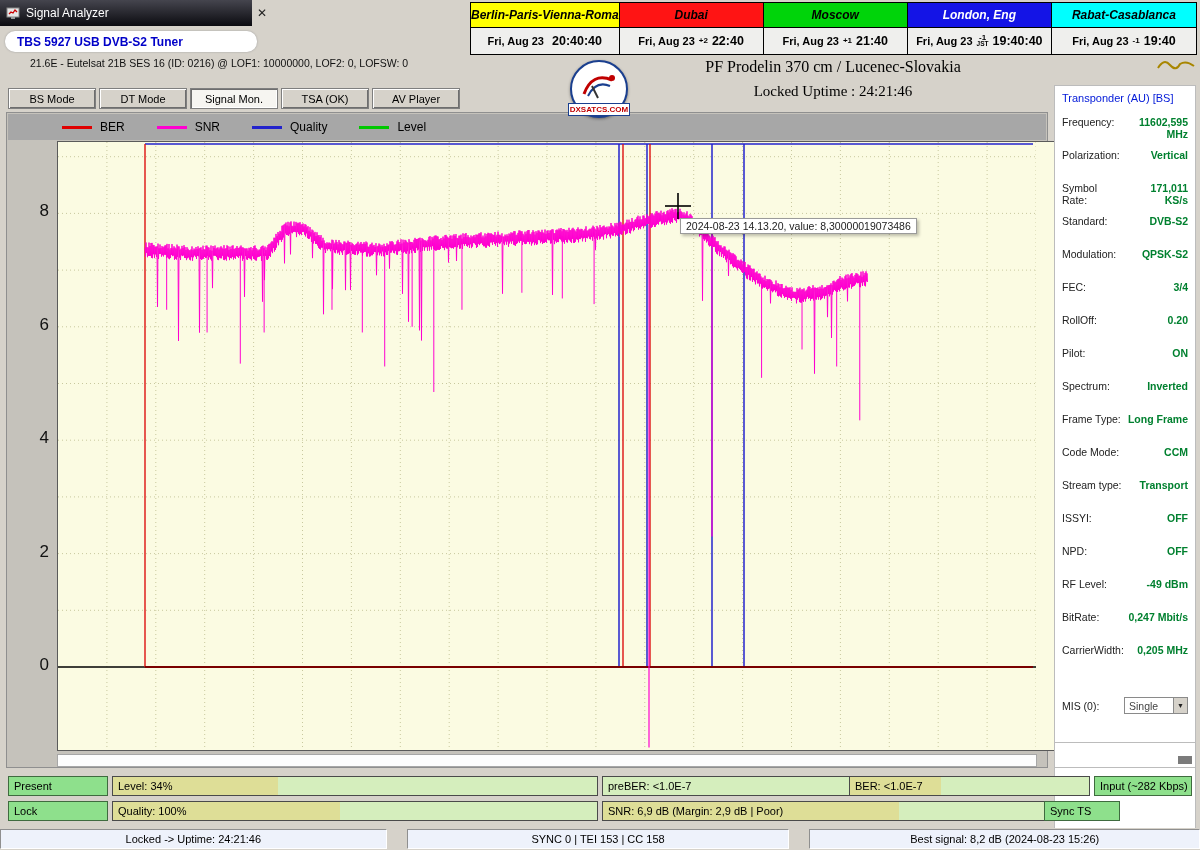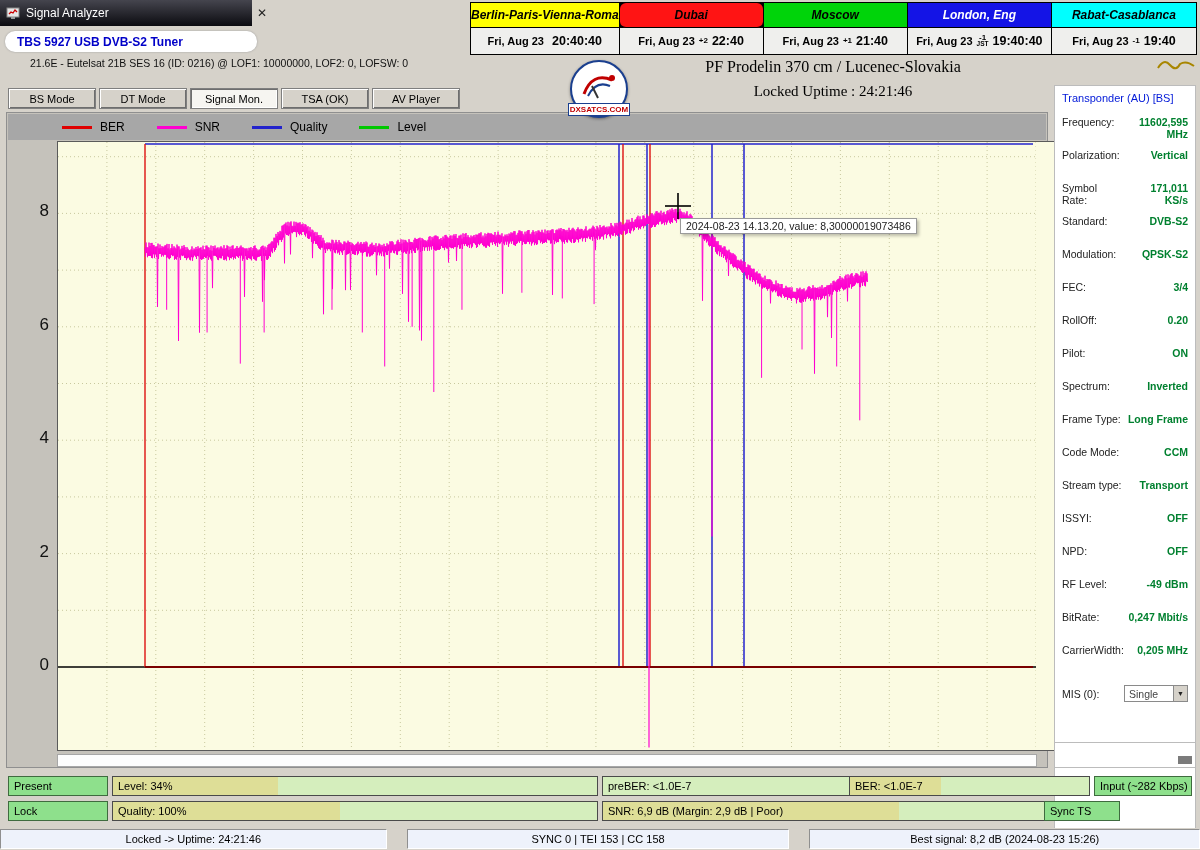--- a/index.html
+++ b/index.html
@@ -43,21 +43,21 @@
   .plot{position:absolute;left:50px;top:28px;width:1024px;height:610px;background:#fbfbe2;border:1px solid #5a5a5a}
   .yticks span{position:absolute;left:0;width:42px;text-align:right;font-size:17px;color:#111}
   .chart-scroll{position:absolute;left:50px;top:641px;width:980px;height:13px;background:#fdfdfd;border:1px solid #a7a7a7}
   .tooltip{position:absolute;background:#fff;border:1px solid #9a9a9a;box-shadow:2px 2px 3px rgba(0,0,0,.25);font-size:10.5px;padding:1px 5px;white-space:nowrap;color:#222;z-index:4}
   
   .tp{position:absolute;left:1054px;top:85px;width:142px;height:756px;background:#fff;border:1px solid #bcbcbc;padding:6px 7px;font-size:10.5px}
   .tp-title{color:#0018d8;font-size:11px;margin-bottom:12px}
   .tp-row{height:33px;display:flex;justify-content:space-between;align-items:flex-start}
   .tp-label{color:#222}
   .tp-value{color:#00802f;font-weight:bold;text-align:right}
-  .tp-mis{margin-top:8px;display:flex;justify-content:space-between;align-items:center}
+  .tp-mis{margin-top:20px;display:flex;justify-content:space-between;align-items:center}
   .mis-select{width:64px;height:17px;border:1px solid #8a8a8a;background:#fff;display:flex;align-items:center;justify-content:space-between;padding-left:4px;cursor:pointer}
   .mis-value{color:#444;font-size:10.5px}
   .mis-arrow{width:14px;height:15px;background:#d6d2ca;border-left:1px solid #8a8a8a;font-size:7px;display:flex;align-items:center;justify-content:center;color:#222}
   .panel-strip{position:absolute;left:1054px;top:742px;width:142px;height:26px;background:#fff;border:1px solid #bcbcbc}
   .strip-thumb{position:absolute;right:3px;bottom:3px;width:14px;height:8px;background:#7b7b7b}
   
   .gbox{position:absolute;height:20px;background:#8ee08c;border:1px solid #3f6b3f;font-size:11px;line-height:18px;padding-left:5px}
   .pbar{position:absolute;height:20px;background:#d5eebd;border:1px solid #4a4a4a;overflow:hidden}
   .bar-fill{position:absolute;left:0;top:0;bottom:0;background:#dede97}
   .bar-label{position:relative;z-index:1;font-size:11px;line-height:18px;padding-left:5px;white-space:nowrap}
@@ -87,21 +87,21 @@
         <span class="c-date">Fri, Aug 23</span>
         <span class="c-off">
           <span class="off1"></span>
           <span class="off2"></span>
         </span>
         <span class="c-time">20:40:40</span>
       </div>
     </div>
 
     <div class="clock-col">
-      <div class="clock-city" style="background: rgb(255, 20, 20); color: rgb(0, 0, 0); border-radius: 6px;">Dubai</div>
+      <div class="clock-city" style="background: rgb(255, 20, 20); color: rgb(0, 0, 0);">Dubai</div>
       <div class="clock-time">
         <span class="c-date">Fri, Aug 23</span>
         <span class="c-off">
           <span class="off1">+2</span>
           <span class="off2"></span>
         </span>
         <span class="c-time">22:40</span>
       </div>
     </div>
 

